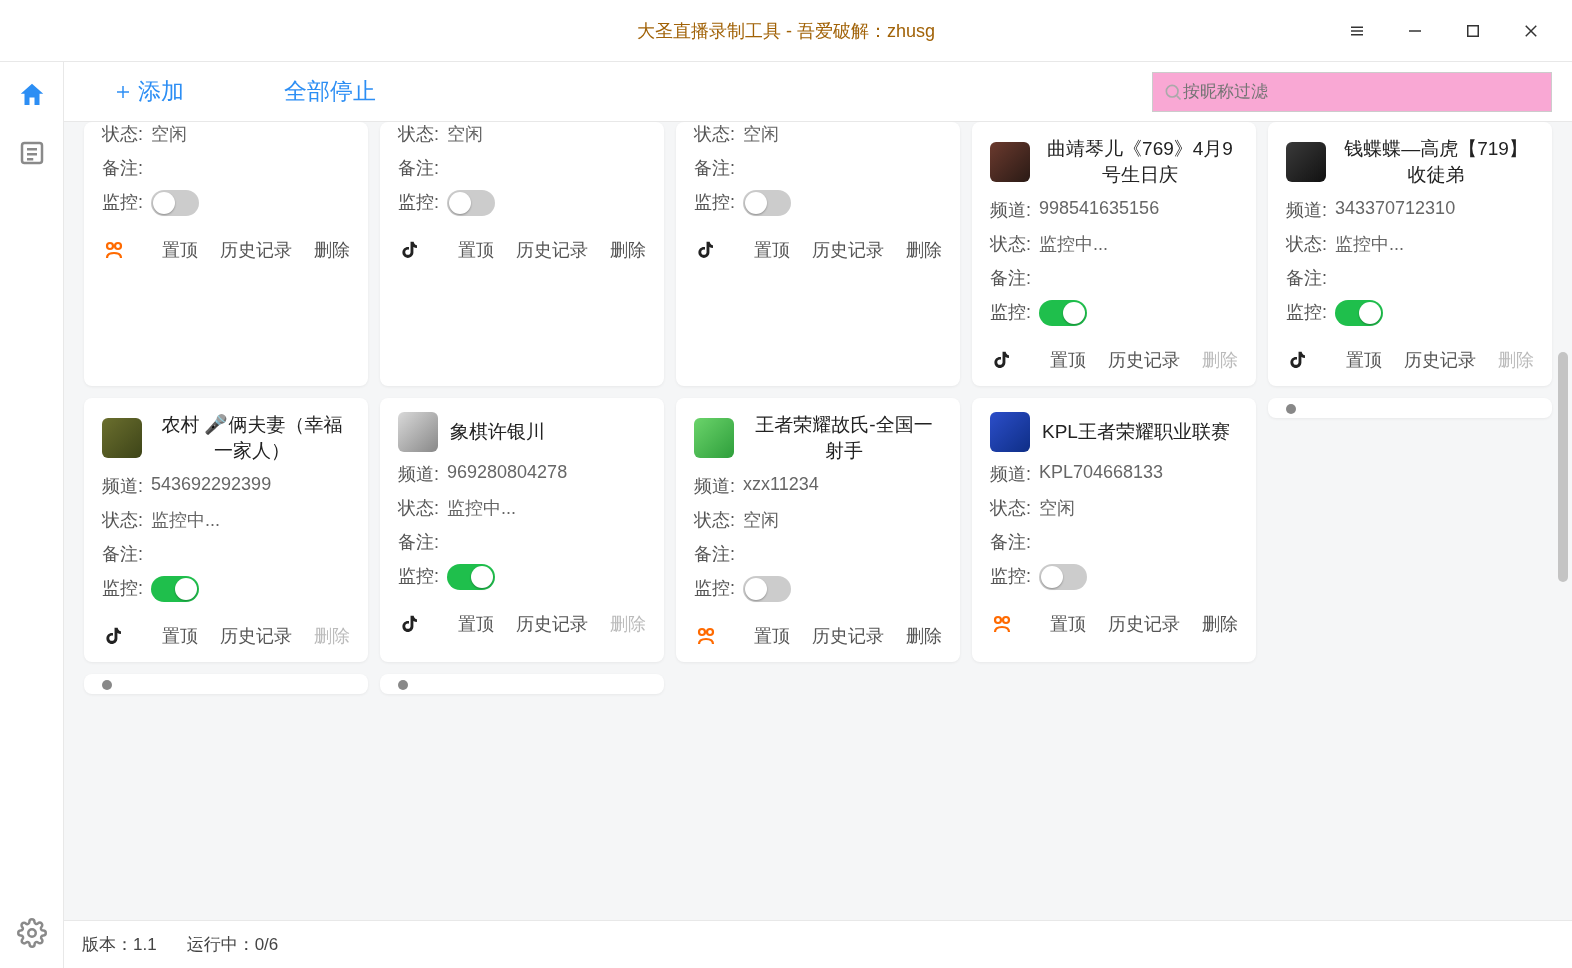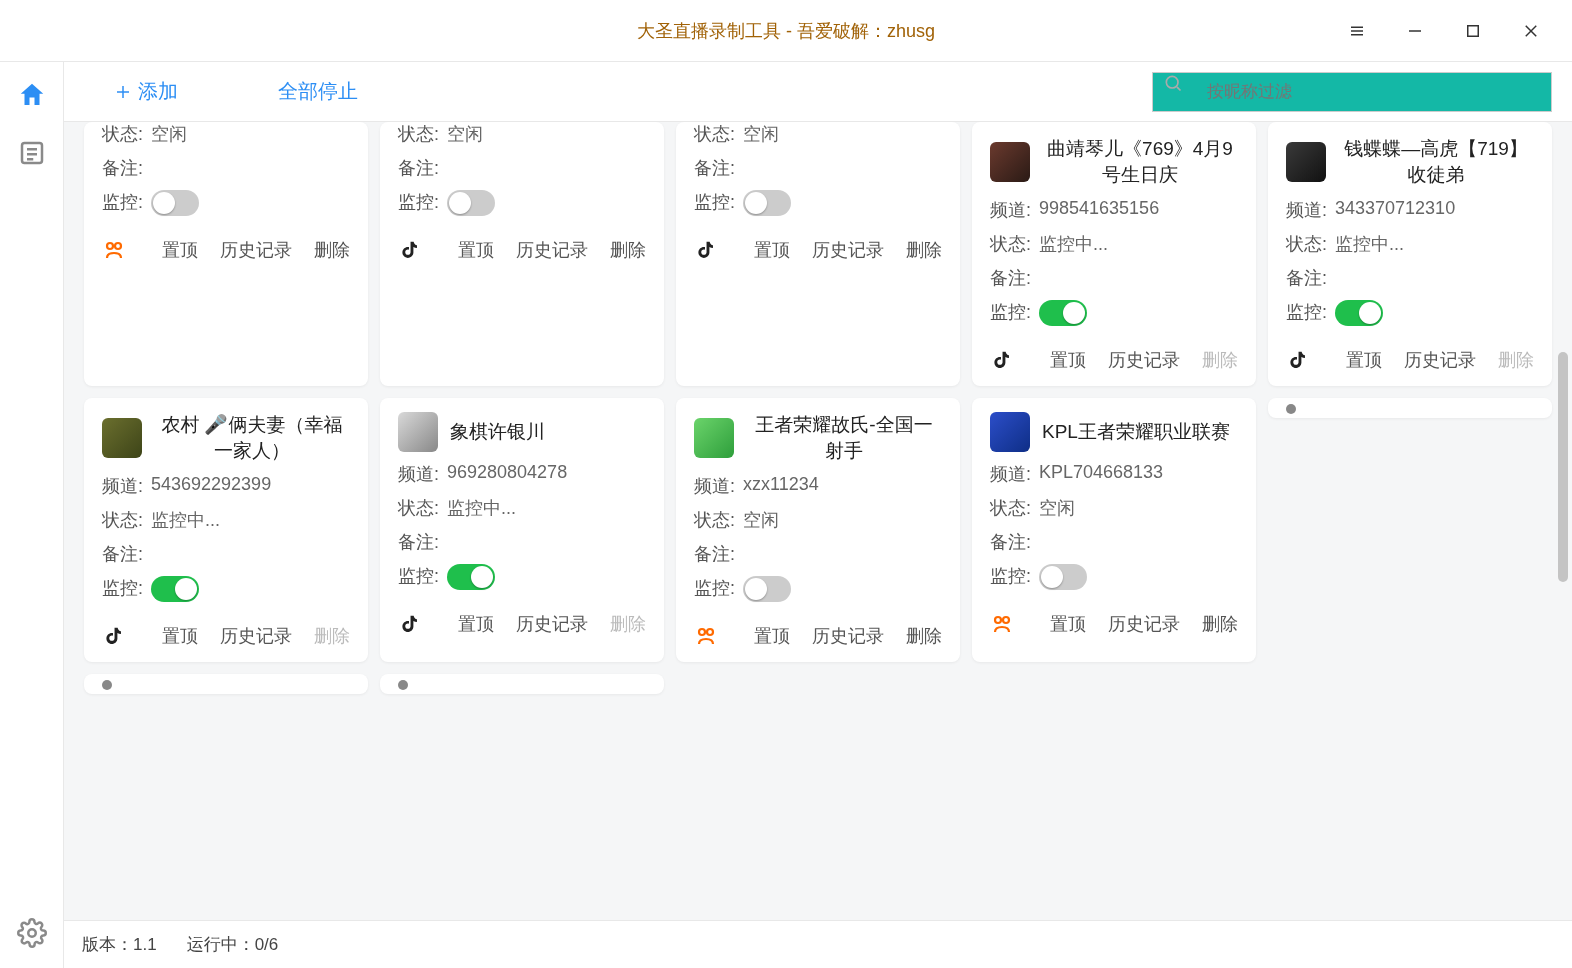--- a/index.html
+++ b/index.html
@@ -33,25 +33,25 @@
   display: flex; flex-direction: column; align-items: center; padding-top: 18px; gap: 28px;
 }
 .sidebar-icon { width: 30px; height: 30px; display: flex; align-items: center; justify-content: center; cursor: pointer; }
 .sidebar-icon.active svg { fill: #2c8ef4; }
 .sidebar-bottom { margin-top: auto; margin-bottom: 20px; }
 .main { flex: 1; display: flex; flex-direction: column; background: #f5f6f7; min-width: 0; }
 .toolbar {
   height: 60px; background: #fff; display: flex; align-items: center;
   padding: 0 20px; gap: 40px; border-bottom: 1px solid #e8e8e8;
 }
-.toolbar-btn { color: #2c8ef4; font-size: 20px; cursor: pointer; display: flex; align-items: center; gap: 6px; padding-left: 30px; }
+.toolbar-btn { color: #2c8ef4; font-size: 23px; cursor: pointer; display: flex; align-items: center; gap: 6px; padding-left: 30px; }
 .toolbar-btn.plain { color: #2c8ef4; padding-left: 60px; }
 .search-wrap {
   margin-left: auto; width: 400px; height: 40px; border: 1px solid #ccc;
-  display: flex; padding: 0 10px; gap: 24px; background: #14b8a6;
+  display: flex; align-items: center; padding: 0 10px; gap: 0; background: #f9a8d4;
 }
 .search-wrap input { border: none; outline: none; flex: 1; font-size: 17px; background: transparent; }
 .body-scroll { flex: 1; overflow-y: auto; position: relative; }
 .cards-grid {
   display: grid; grid-template-columns: repeat(5, 1fr);
   gap: 12px; padding: 0 20px 20px 20px; text-align: center;
 }
 .card {
   background: #fff; border-radius: 8px; padding: 14px 18px 14px 18px;
   display: flex; flex-direction: column; gap: 10px;

